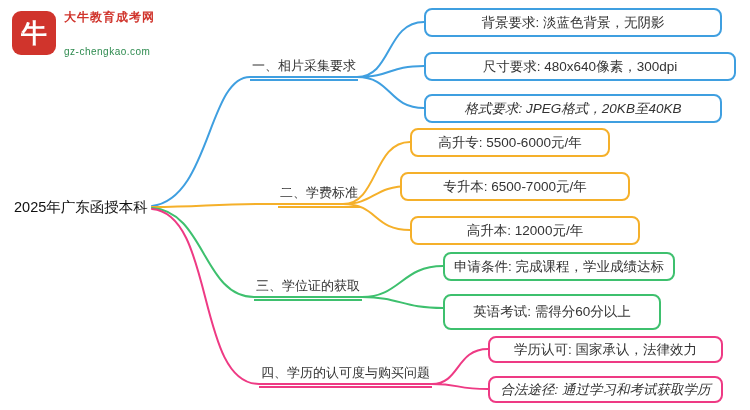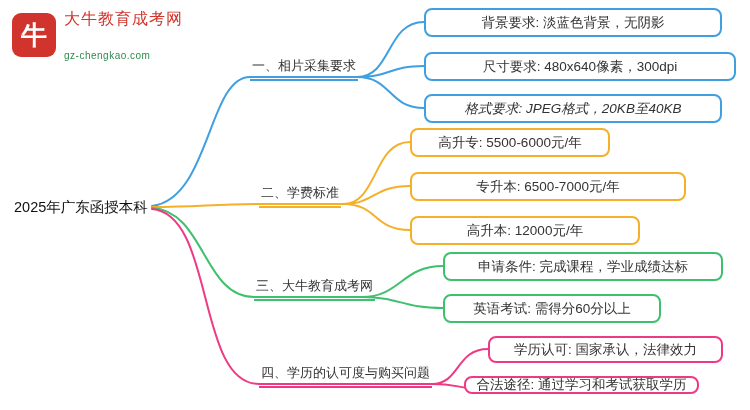--- a/index.html
+++ b/index.html
@@ -7,21 +7,21 @@
     position:relative;width:750px;height:410px;background:#ffffff;overflow:hidden;
     font-family:"Liberation Sans","DejaVu Sans",sans-serif;color:#222;
   }
   svg.links{position:absolute;left:0;top:0;width:750px;height:410px;pointer-events:none;}
   .logo{position:absolute;left:12px;top:9px;display:flex;align-items:center;gap:8px;}
   .logo-icon{
     width:44px;height:44px;border-radius:9px;background:#d0342c;color:#fff;
     display:flex;align-items:center;justify-content:center;
     font-size:26px;font-weight:bold;line-height:1;
   }
-  .logo-title{font-size:16px;font-weight:normal;letter-spacing:1px;}
+  .logo-title{font-size:12px;font-weight:bold;letter-spacing:1px;}
   .logo-subtitle{font-size:10px;margin-top:20px;letter-spacing:0.5px;}
   .root-node{
     position:absolute;left:14px;top:198px;font-size:14.5px;color:#111;
     white-space:nowrap;font-weight:500;
   }
   .branch-label{
     position:absolute;font-size:13px;color:#333;white-space:nowrap;
     padding:0 2px 4px 2px;border-bottom:2px solid #999;
   }
   .leaf{
@@ -60,26 +60,26 @@
     </div>
   </div>
 
   <div class="root-node">2025年广东函授本科</div>
 
   <div class="branch-label" style="left: 250px; top: 57px; border-bottom-color: rgb(63, 159, 224);">一、相片采集要求</div>
   <div class="leaf" style="left: 424px; top: 8px; width: 298px; height: 29px; border-color: rgb(63, 159, 224);">背景要求: 淡蓝色背景，无阴影</div>
   <div class="leaf" style="left: 424px; top: 52px; width: 312px; height: 29px; border-color: rgb(63, 159, 224);">尺寸要求: 480x640像素，300dpi</div>
   <div class="leaf" style="left: 424px; top: 94px; width: 298px; height: 29px; border-color: rgb(63, 159, 224); font-style: italic;">格式要求: JPEG格式，20KB至40KB</div>
 
-  <div class="branch-label" style="left: 259px; top: 184px; border-bottom-color: rgb(245, 176, 42); text-align: center;">二、学费标准</div>
+  <div class="branch-label" style="left: 278px; top: 184px; border-bottom-color: rgb(245, 176, 42); text-align: center;">二、学费标准</div>
   <div class="leaf" style="left: 410px; top: 128px; width: 200px; height: 29px; border-color: rgb(245, 176, 42);">高升专: 5500-6000元/年</div>
-  <div class="leaf" style="left: 410px; top: 172px; width: 276px; height: 29px; border-color: rgb(245, 176, 42); text-align: right;">专升本: 6500-7000元/年</div>
+  <div class="leaf" style="left: 400px; top: 172px; width: 230px; height: 29px; border-color: rgb(245, 176, 42); text-align: right;">专升本: 6500-7000元/年</div>
   <div class="leaf" style="left: 410px; top: 216px; width: 230px; height: 29px; border-color: rgb(245, 176, 42);">高升本: 12000元/年</div>
 
-  <div class="branch-label" style="left: 254px; top: 277px; border-bottom-color: rgb(62, 192, 110);">三、大牛教育成考网</div>
-  <div class="leaf" style="left: 443px; top: 252px; width: 280px; height: 29px; border-color: rgb(62, 192, 110);">申请条件: 完成课程，学业成绩达标</div>
-  <div class="leaf" style="left: 443px; top: 294px; width: 218px; height: 29px; border-color: rgb(62, 192, 110);">英语考试: 需得分60分以上</div>
+  <div class="branch-label" style="left: 254px; top: 277px; border-bottom-color: rgb(62, 192, 110);">三、学位证的获取</div>
+  <div class="leaf" style="left: 443px; top: 252px; width: 232px; height: 29px; border-color: rgb(62, 192, 110);">申请条件: 完成课程，学业成绩达标</div>
+  <div class="leaf" style="left: 443px; top: 294px; width: 218px; height: 36px; border-color: rgb(62, 192, 110);">英语考试: 需得分60分以上</div>
 
   <div class="branch-label" style="left: 259px; top: 364px; border-bottom-color: rgb(238, 58, 132);">四、学历的认可度与购买问题</div>
   <div class="leaf" style="left: 488px; top: 336px; width: 235px; height: 27px; border-color: rgb(238, 58, 132);">学历认可: 国家承认，法律效力</div>
-  <div class="leaf" style="left: 464px; top: 376px; width: 235px; height: 18px; border-color: rgb(238, 58, 132);">合法途径: 通过学习和考试获取学历</div>
+  <div class="leaf" style="left: 488px; top: 376px; width: 235px; height: 27px; border-color: rgb(238, 58, 132); font-style: italic;">合法途径: 通过学习和考试获取学历</div>
 
 </div>
 
 </body></html>

